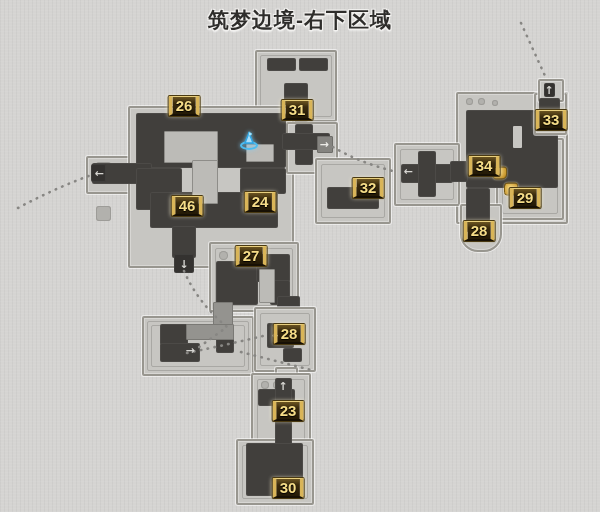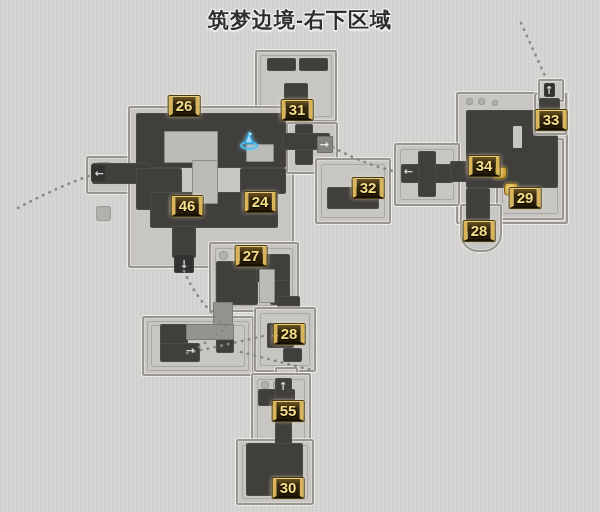--- a/index.html
+++ b/index.html
@@ -184,21 +184,21 @@
         <span class="arrow" style="left: 283px; top: 386px;">↑</span>
         <div class="chest" style="left: 500px; top: 173px;"></div>
         <div class="chest" style="left: 511px; top: 189px;"></div>
       </div>
     <div>
         <div class="marker" style="left: 260px; top: 202px;">24</div>
         <div class="marker" style="left: 187px; top: 206px;">46</div>
         <div class="marker" style="left: 184px; top: 106px; text-align: center;">26</div>
         <div class="marker" style="left: 251px; top: 256px;">27</div>
         <div class="marker" style="left: 289px; top: 334px;">28</div>
-        <div class="marker" style="left: 288px; top: 411px;">55</div>
+        <div class="marker" style="left: 288px; top: 411px;">23</div>
         <div class="marker" style="left: 288px; top: 488px;">30</div>
         <div class="marker" style="left: 297px; top: 110px; text-align: center;">31</div>
         <div class="marker" style="left: 368px; top: 188px;">32</div>
         <div class="marker" style="left: 551px; top: 120px;">33</div>
         <div class="marker" style="left: 484px; top: 166px;">34</div>
         <div class="marker" style="left: 525px; top: 198px;">29</div>
         <div class="marker" style="left: 479px; top: 231px;">28</div>
       </div>
   </div>
 </div>

